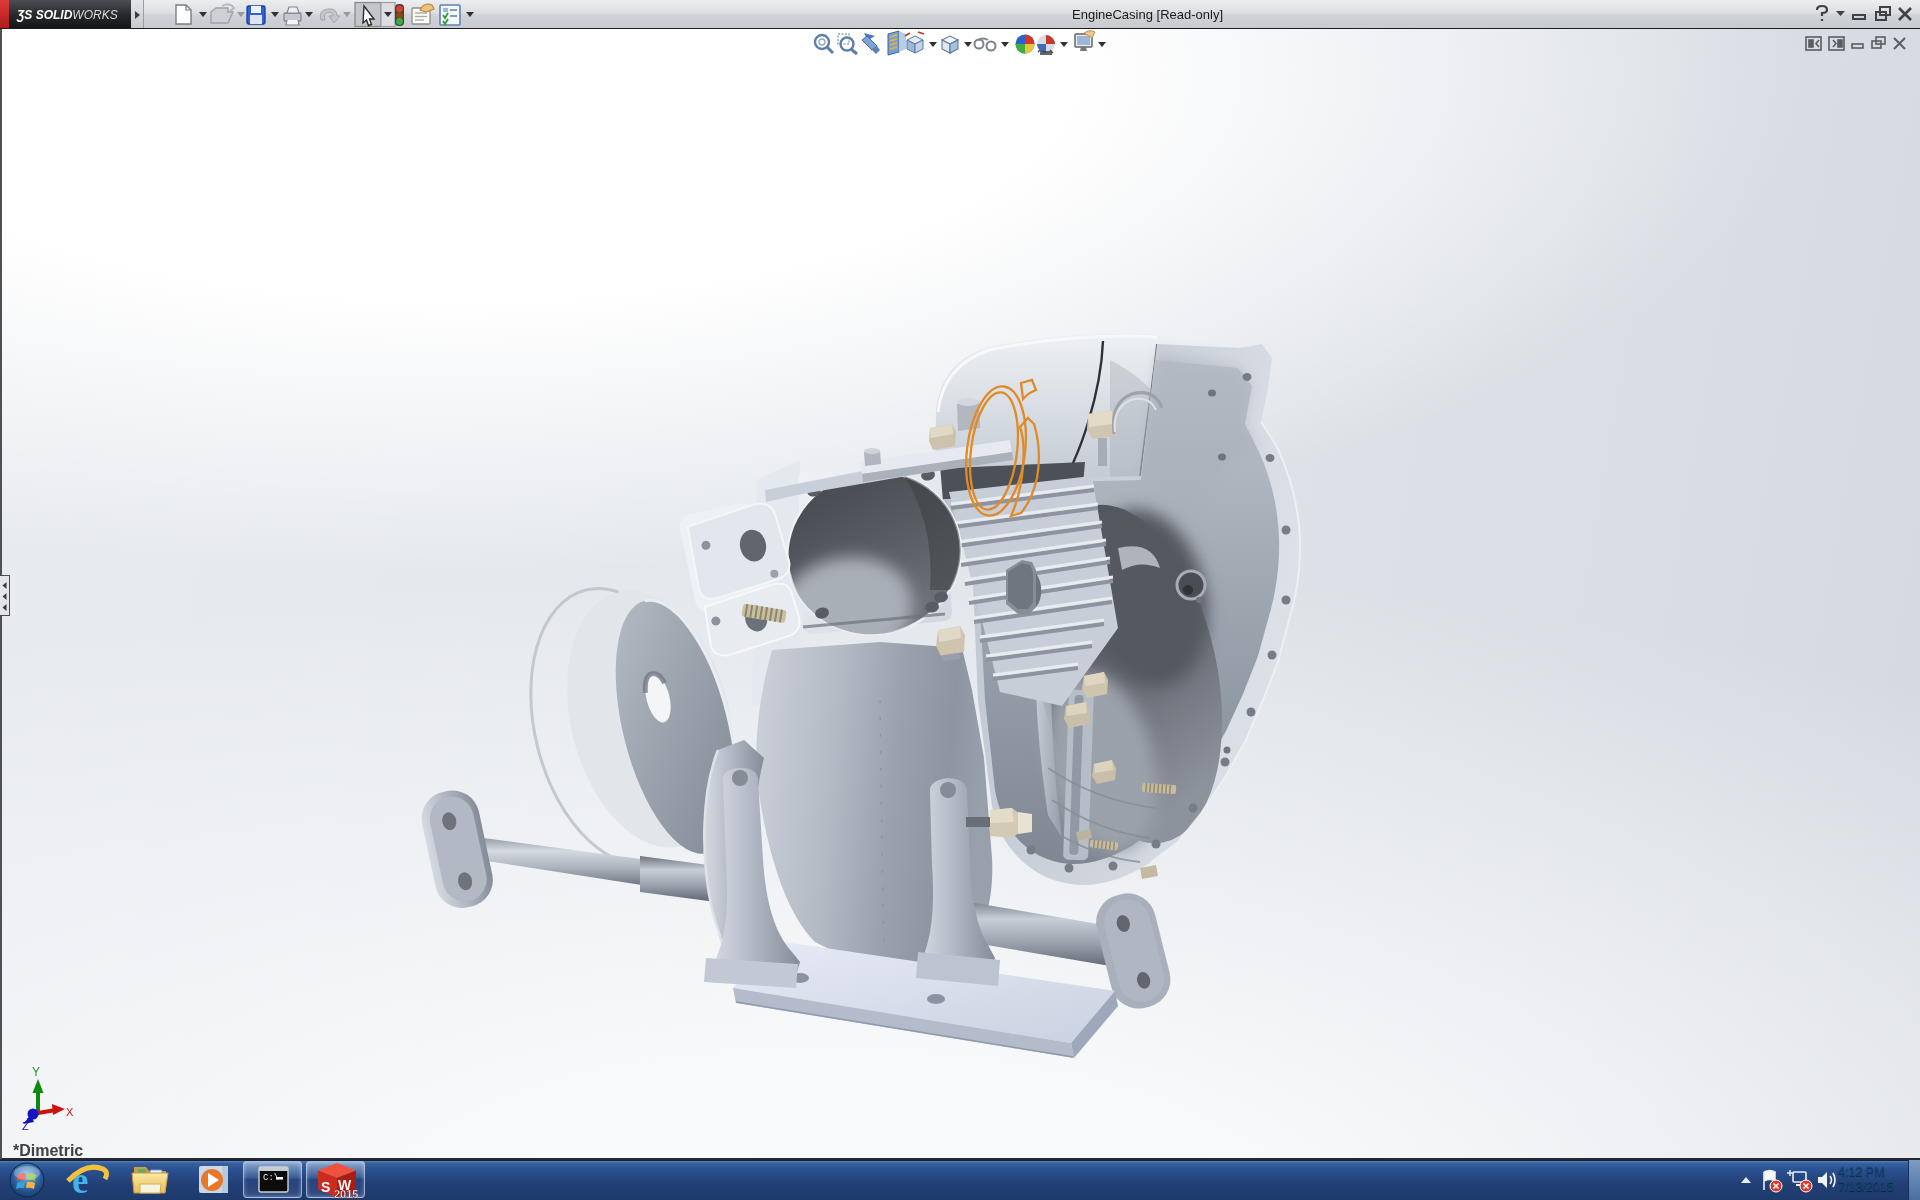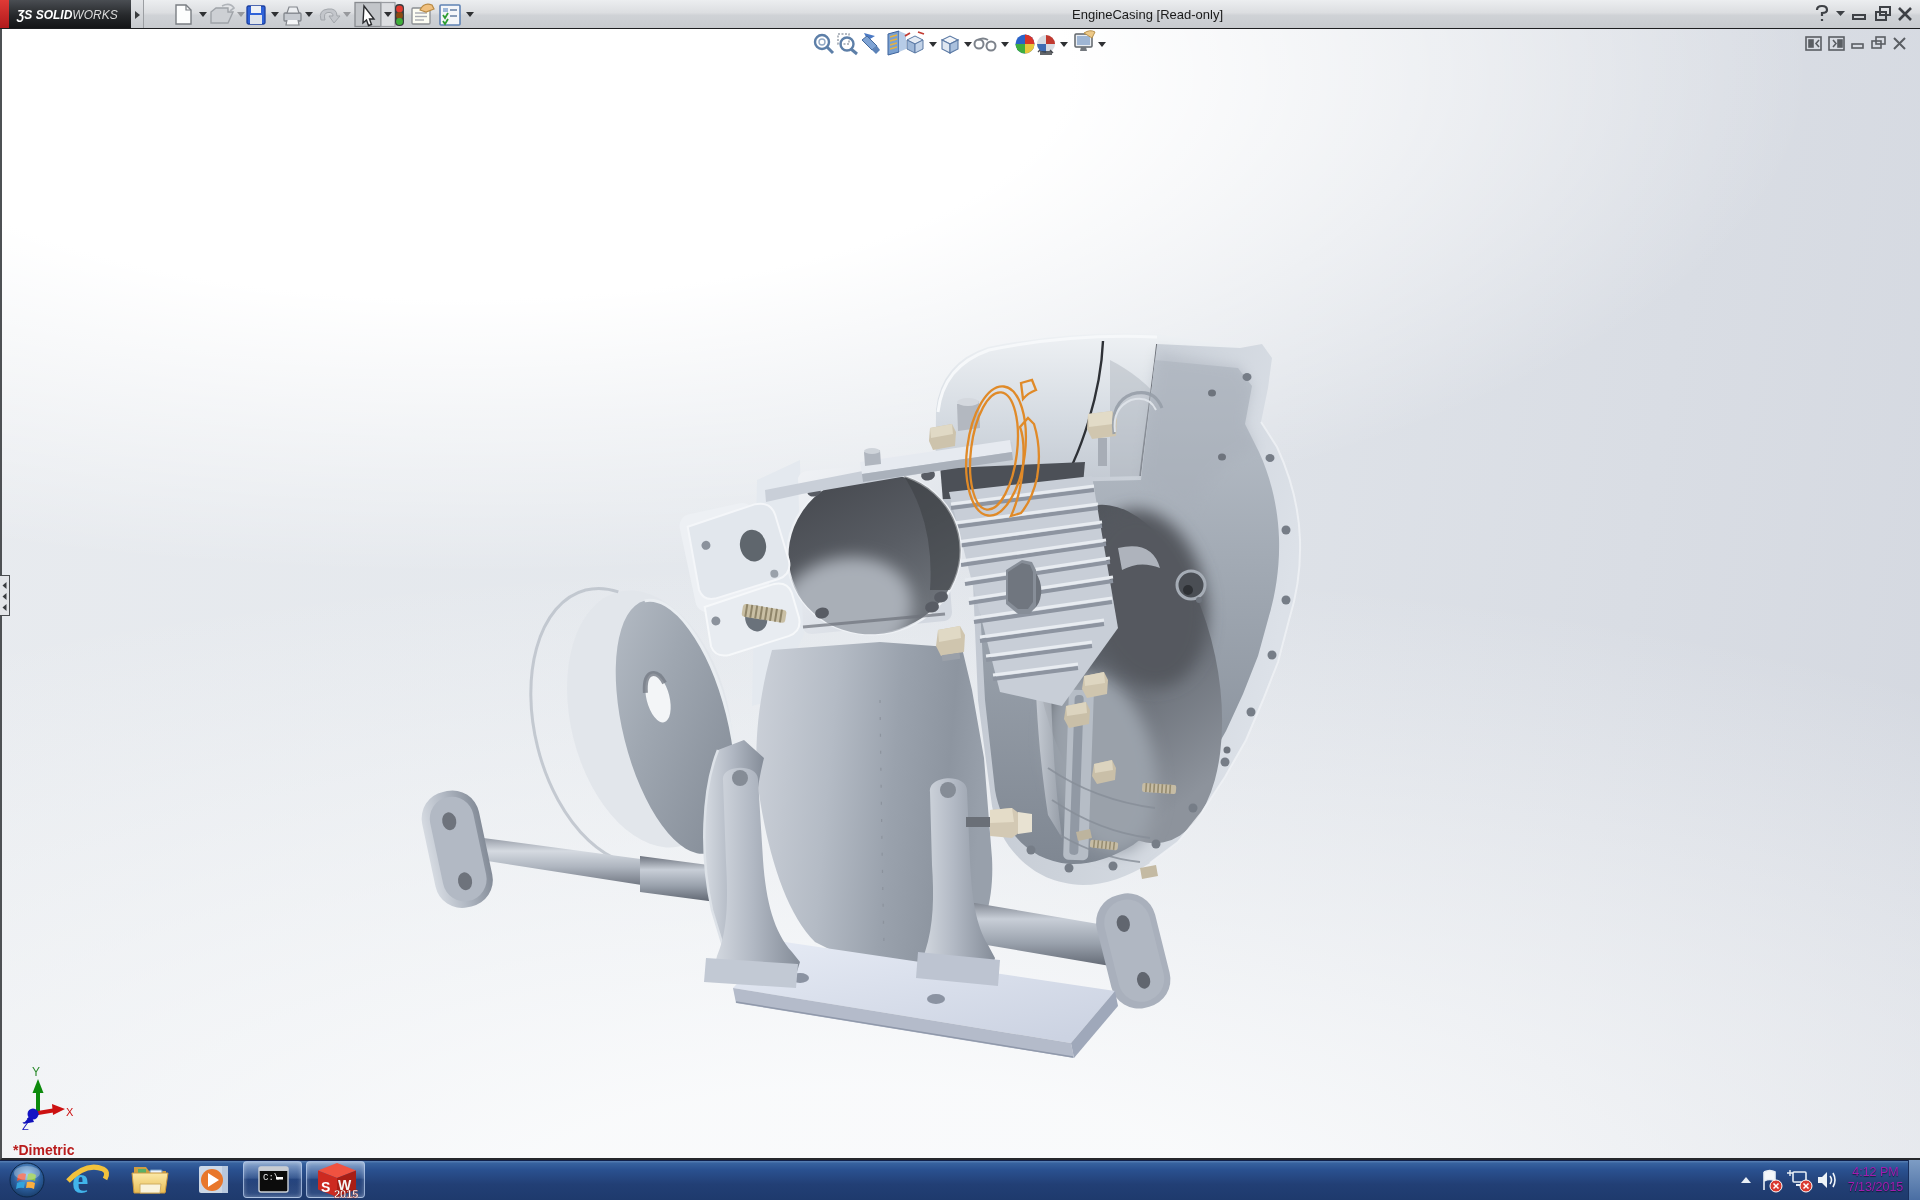--- a/index.html
+++ b/index.html
@@ -38,29 +38,29 @@
 
   
   #taskbar {
     position:absolute; left:0; top:1160px; width:1920px; height:40px;
     background:linear-gradient(180deg,#5a82b5 0%, #36619e 6%, #2a5190 22%, #223f75 60%, #1e3a6d 100%);
     border-top:1px solid #10204a;
   }
   .tbtn { position:absolute; top:1161px; height:37px; width:59px; border-radius:4px;
     background:linear-gradient(180deg, rgba(210,225,245,0.55) 0%, rgba(120,150,200,0.25) 45%, rgba(40,70,130,0.25) 50%, rgba(90,120,175,0.35) 100%);
     border:1px solid rgba(190,210,240,0.75); box-shadow:inset 0 0 4px rgba(255,255,255,0.35);}
-  #traytime { position:absolute; left:1838px; top:1165px; width:75px; color:#a21caf; font-size:12.5px;
-    text-align:center; line-height:15px; text-shadow:0 1px 1px rgba(0,0,0,0.5);}
+  #traytime { position:absolute; left:1838px; top:1165px; width:75px; color:#0c4a6e; font-size:12.5px;
+    text-align:left; line-height:15px; text-shadow:0 1px 1px rgba(0,0,0,0.5);}
   #showdesk { position:absolute; left:1908px; top:1160px; width:12px; height:40px;
     background:linear-gradient(180deg,#7d9cc4,#4a6ea3); border-left:1px solid #182f5e; }
 
   
   #lefttab { position:absolute; left:0px; top:575px; width:10px; height:41px;
     background:#e3e5e8; border:1px solid #4a4d50; border-left:none; }
-  #dimetric { position:absolute; left:13px; top:1142px; font-size:14px; font-weight:bold; color:#b91c1c; }
+  #dimetric { position:absolute; left:13px; top:1142px; font-size:16px; font-weight:bold; color:#404040; }
   svg { position:absolute; left:0; top:0; }
 </style>
 </head>
 <body>
 <div id="stage">
   <div id="viewport"></div>
 
   <svg id="model" width="1920" height="1200" viewBox="0 0 1920 1200">
   <defs>
     <linearGradient id="gCover" x1="0" y1="0" x2="0" y2="1">

